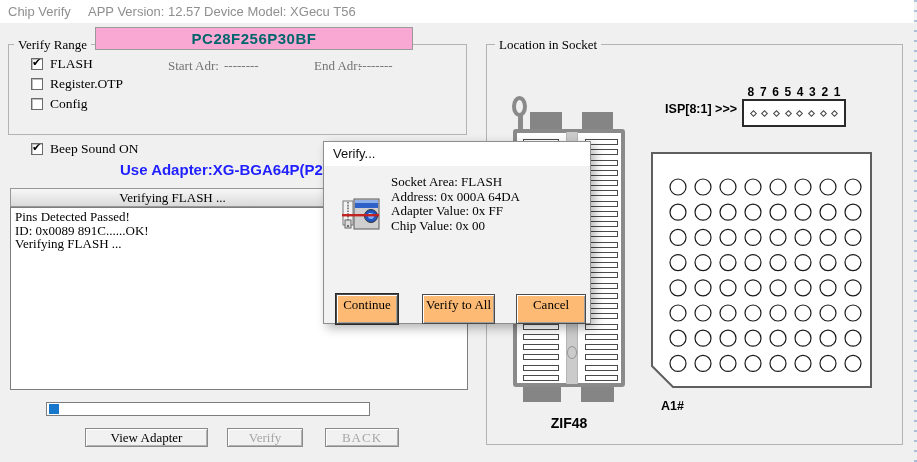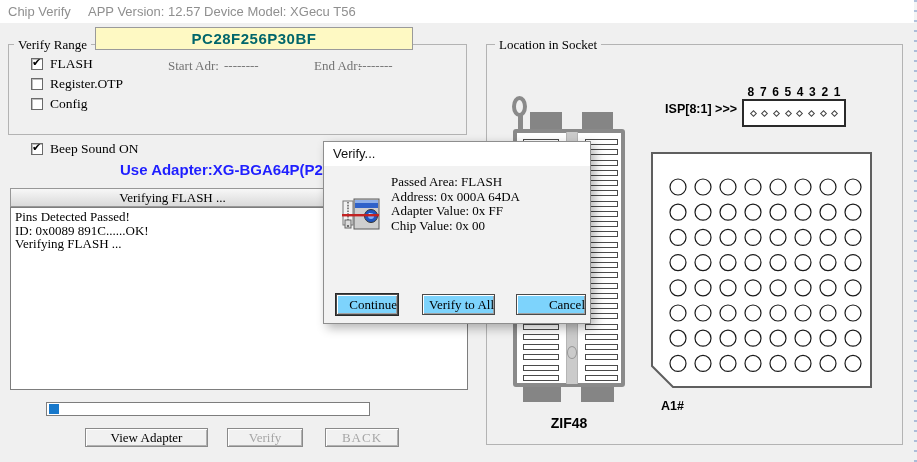--- a/index.html
+++ b/index.html
@@ -13,21 +13,21 @@
 
   
   .titlebar { position:absolute; left:0; top:0; width:917px; height:23px; background:#ffffff;
     font-family:"Liberation Sans", sans-serif; font-size:13px; color:#8f8f8f; }
   .titlebar span { position:absolute; top:4px; white-space:nowrap; }
   .titlebar .t1 { left:8px; }
   .titlebar .t2 { left:88px; }
 
   
   .chipbox { position:absolute; left:95px; top:27px; width:318px; height:23px;
-    background:#fef9c3; border:1px solid #9a9a9a; z-index:3; text-align:center; }
+    background:#f9a8d4; border:1px solid #9a9a9a; z-index:3; text-align:center; }
   .chipbox span { font-family:"Liberation Sans", sans-serif; font-weight:bold; font-size:15px;
     color:#00666b; line-height:21px; letter-spacing:0.5px; }
 
   
   .group { position:absolute; border:1px solid #b3b3b3; background:transparent; }
   .group-label { position:absolute; background:#f0f0f0; padding:0 4px; font-size:13px; color:#000;
     white-space:nowrap; z-index:2; }
 
   
   .cb { position:absolute; height:14px; white-space:nowrap; cursor:default; }
@@ -92,23 +92,23 @@
 
   .edge-strip { position:absolute; left:914px; top:0; width:3px; height:462px;
     background:repeating-linear-gradient(180deg,#8fa8cf 0 2px,#f0f0f0 2px 10px); opacity:.7; }
 
   
   .dialog { position:absolute; left:323px; top:141px; width:268px; height:183px;
     background:#f2f2f2; border:1px solid #8e8e8e; box-shadow: 4px 4px 10px rgba(0,0,0,0.30); z-index:10; }
   .dialog-title { position:absolute; left:0; top:0; right:0; height:24px; background:#fff;
     font-family:"Liberation Sans", sans-serif; font-size:13px; color:#111; line-height:24px; padding-left:9px; }
   .dialog-info { position:absolute; left:67px; top:33px; font-size:13px; line-height:14.6px; white-space:nowrap; }
-  .dlg-btn { position:absolute; top:152px; height:21px; background:#7dd3fc;
+  .dlg-btn { position:absolute; top:152px; height:30px; background:#fdba74;
     border:1px solid #4a4a4a; box-shadow: inset 1px 1px 0 #fff, inset -1px -1px 0 #9f9f9f;
-    font-family:"Liberation Serif", serif; font-size:13px; text-align:right; line-height:19px; cursor:default; }
+    font-family:"Liberation Serif", serif; font-size:13px; text-align:center; line-height:19px; cursor:default; }
   .dlg-btn.default { box-shadow: 0 0 0 1px #2a2a2a, inset 1px 1px 0 #fff, inset -1px -1px 0 #9f9f9f; }
   .dlg-icon { position:absolute; left:18px; top:54px; width:38px; height:38px; }
 </style>
 </head>
 <body>
 
 <div class="app">
 
   <div class="titlebar">
     <span class="t1">Chip Verify</span>
@@ -335,21 +335,21 @@
       <circle cx="29" cy="20" r="6.5" fill="#1f55c0" stroke="#333" stroke-width="1"></circle>
       <circle cx="29" cy="20" r="3" fill="#7fb0ff"></circle>
       <circle cx="27.5" cy="18.5" r="1.2" fill="#ffffff"></circle>
       <rect x="1" y="5" width="10" height="24" fill="#f2f2f2" stroke="#777" stroke-width="1"></rect>
       <line x1="6" y1="6" x2="6" y2="24" stroke="#555" stroke-width="1.4" stroke-dasharray="1.6,1.2"></line>
       <rect x="3" y="24" width="6" height="8" fill="#dcdcdc" stroke="#666" stroke-width="1"></rect>
       <circle cx="6" cy="30" r="1.1" fill="#555"></circle>
       <rect x="0" y="18" width="37" height="2.4" fill="#c22222"></rect>
     </svg>
     <div class="dialog-info" id="dlg-info">
-        <div>Passed Area: FLASH</div>
+        <div>Socket Area: FLASH</div>
         <div>Address: 0x 000A 64DA</div>
         <div>Adapter Value: 0x FF</div>
         <div>Chip Value: 0x 00</div>
       </div>
     <div class="dlg-btn default" style="left:12px;width:62px;">Continue</div>
     <div class="dlg-btn" style="left:98px;width:73px;">Verify to All</div>
     <div class="dlg-btn" style="left:192px;width:70px;">Cancel</div>
   </div>
 
 </div>

